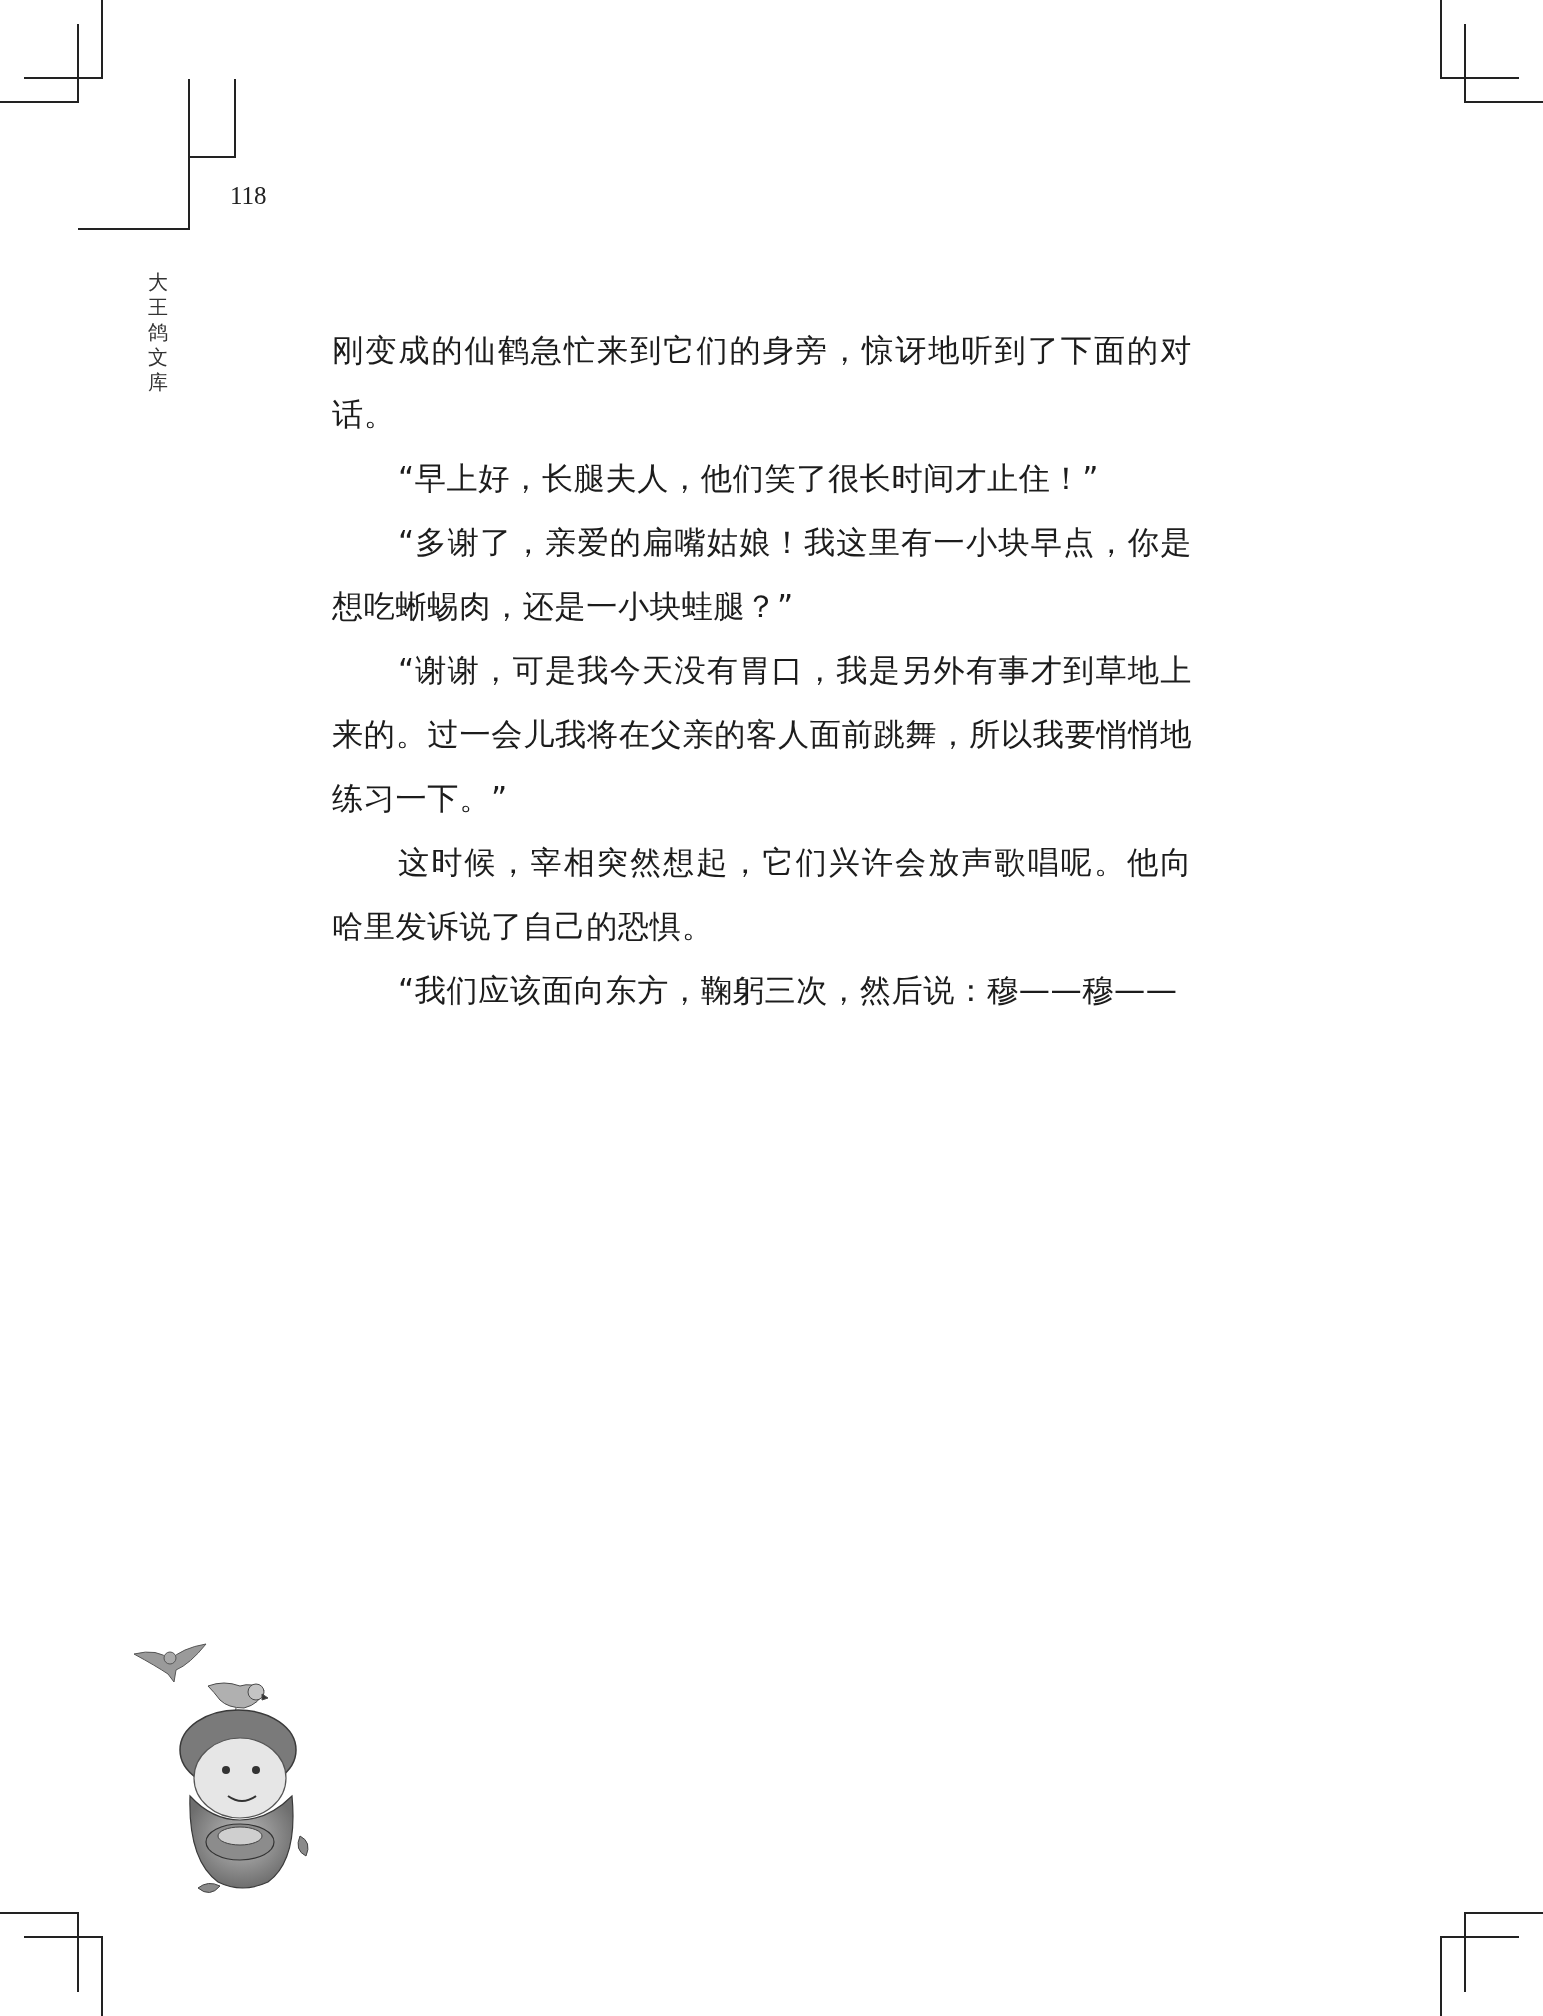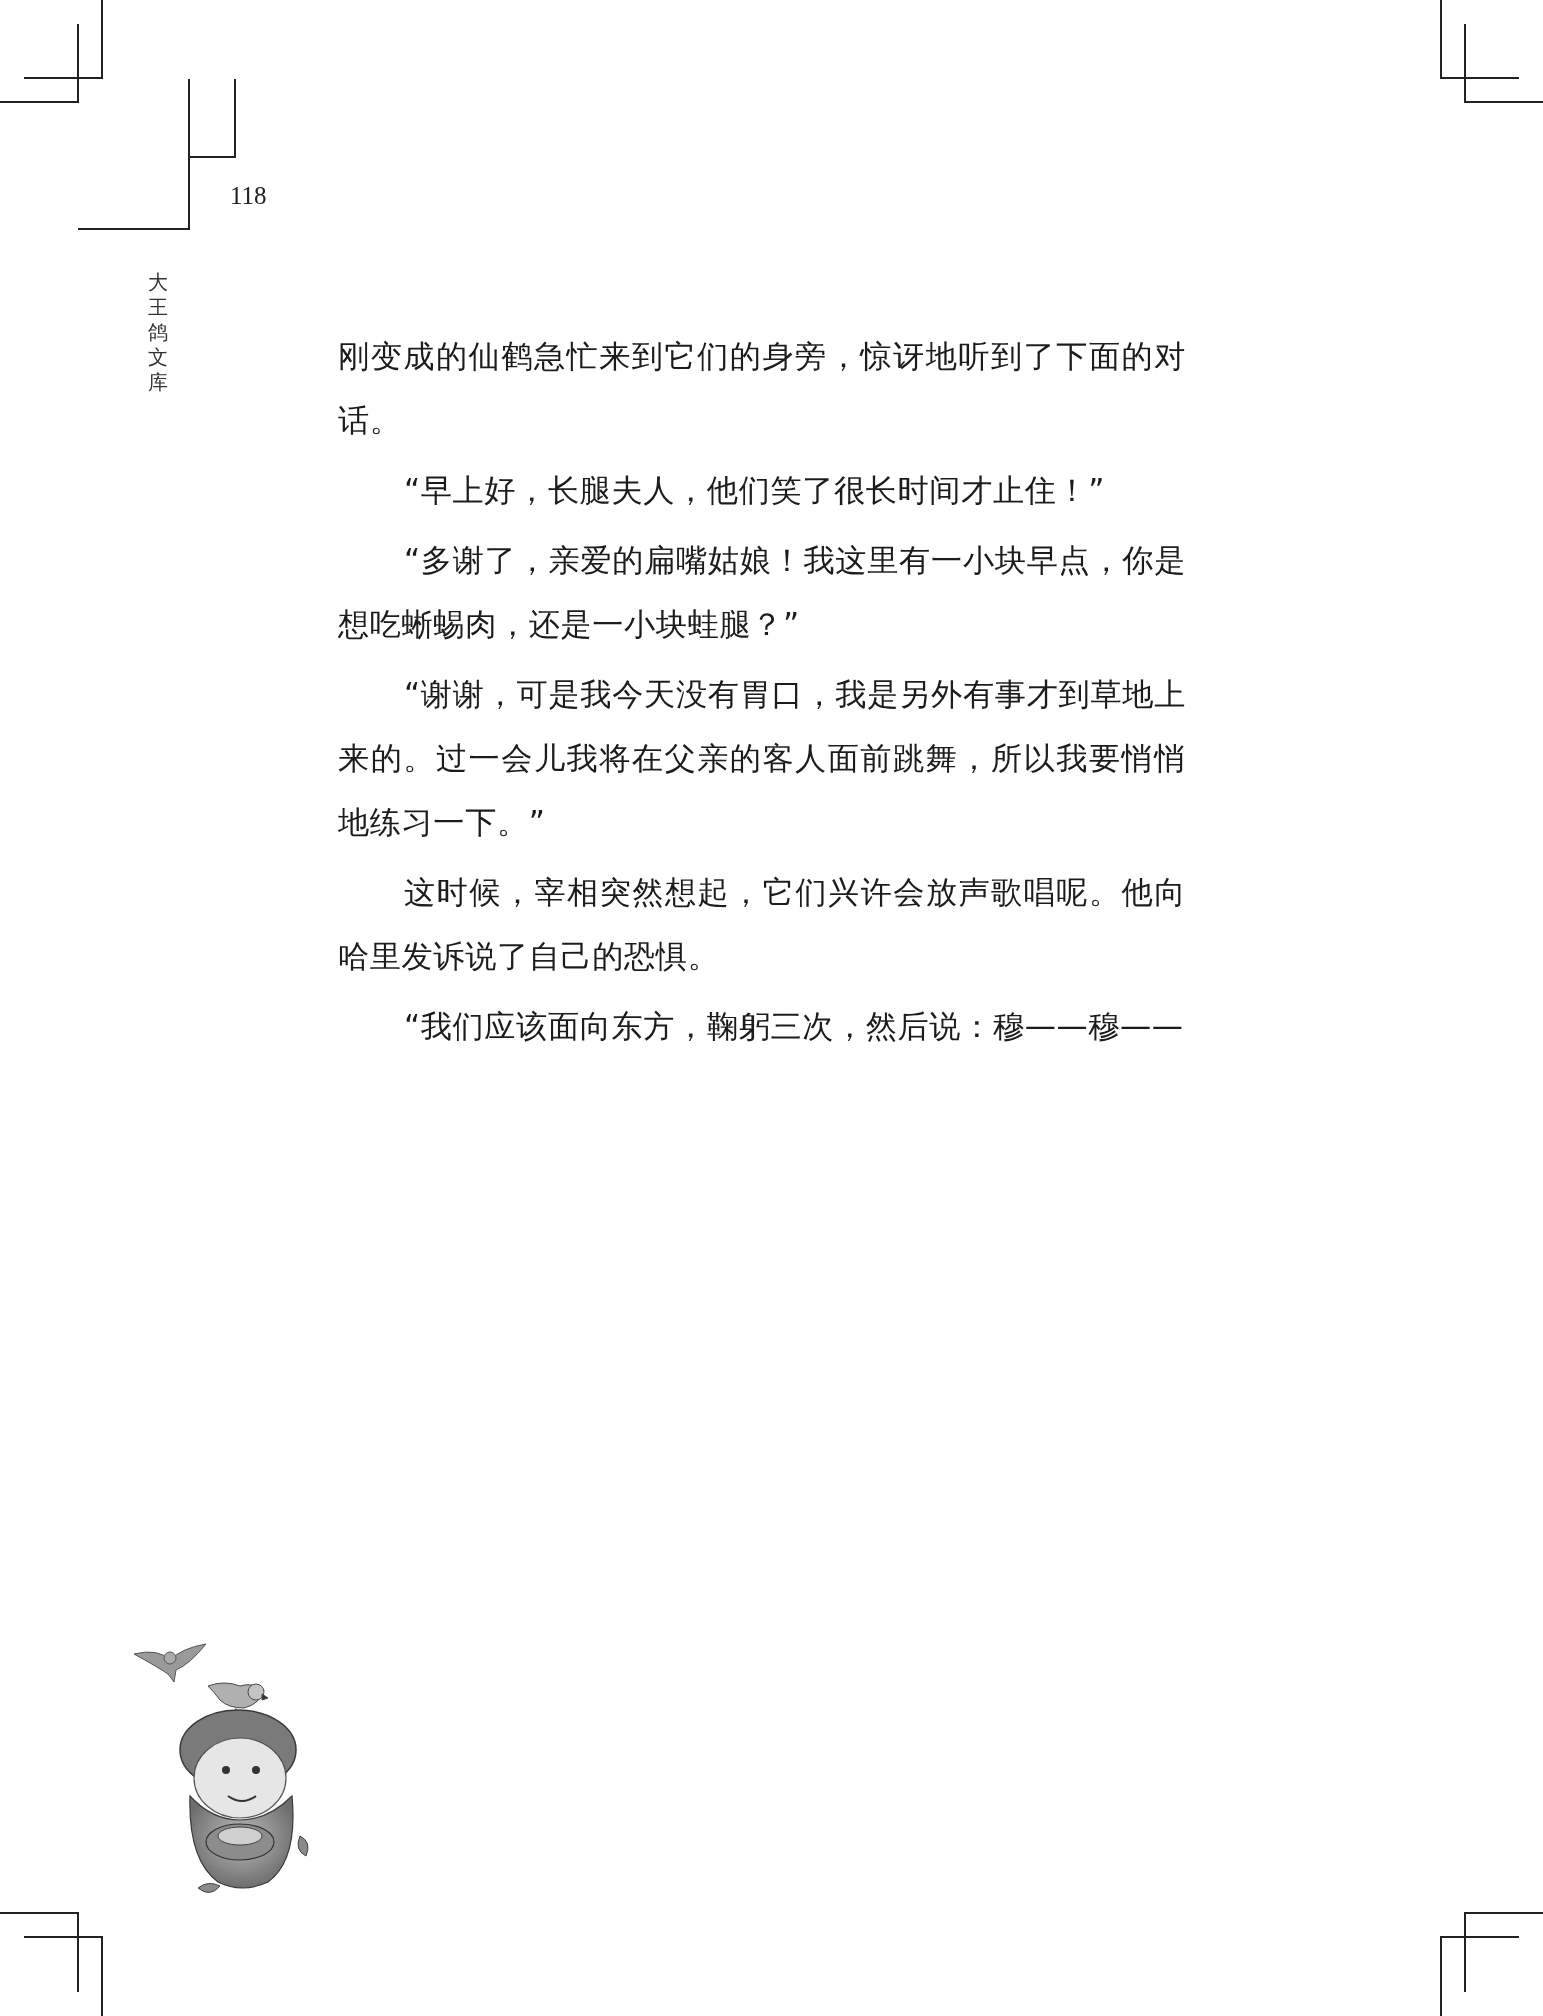--- a/index.html
+++ b/index.html
@@ -7,21 +7,21 @@
          font-family:"DejaVu Sans", "Liberation Sans", sans-serif; color:#1a1a1a; }
   .ln { position:absolute; background:#222; }
   .h { height:2px; }
   .v { width:2px; }
   .page-number { position:absolute; left:210px; top:182px; font-family:"Liberation Serif","DejaVu Serif",serif;
                  font-size:25px; color:#222; letter-spacing:0px;margin-left:20px; }
   .side-label { position:absolute; left:146px; top:270px; width:24px; font-size:20px; line-height:25px;
                 color:#333; text-align:center; }
   .side-label span { display:block; }
   .text-col { position:absolute; left:332px; top:318px; width:860px; }
-  .para { font-size:31.2px; line-height:64px; margin:6px; text-align:justify; text-align-last:left;
+  .para { font-size:31.2px; line-height:64px; margin:0; text-align:justify; text-align-last:left;
           letter-spacing:0.6px; color:#1c1c1c; }
   .para.indent { text-indent:66px; }
   .illus { position:absolute; left:128px; top:1620px; width:240px; height:280px; }
 </style>
 </head>
 <body>
 
 <div>
   <div class="ln v" style="left:101px;top:0;height:79px;"></div>
   <div class="ln h" style="left:24px;top:77px;width:79px;"></div>

